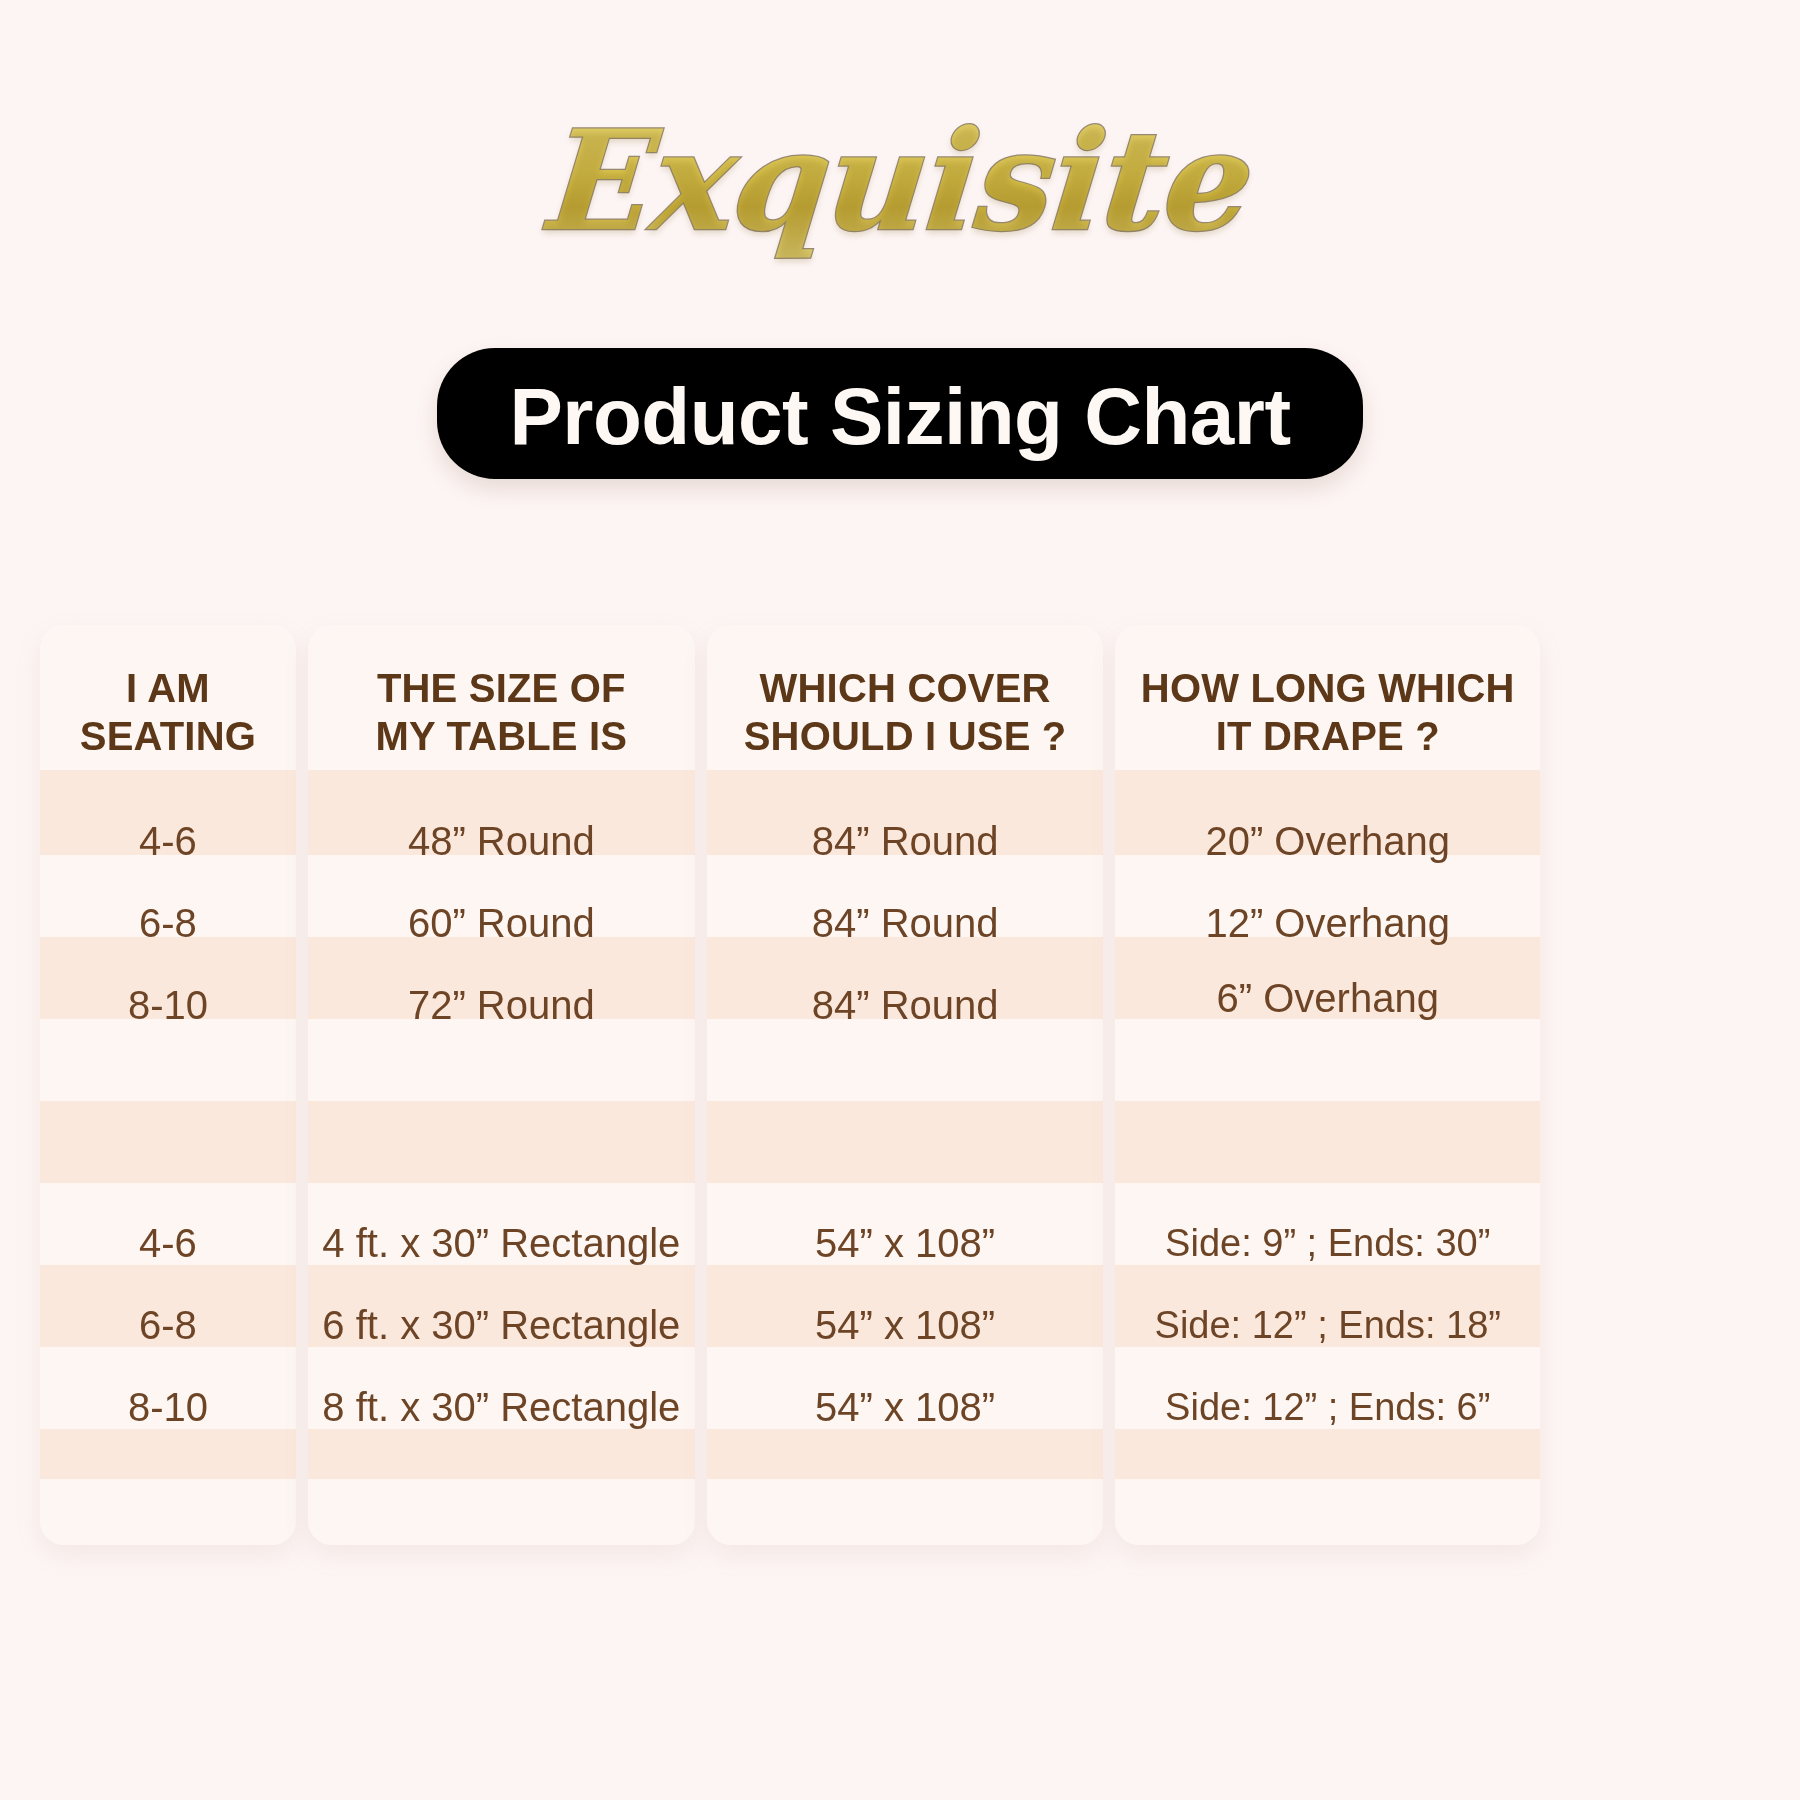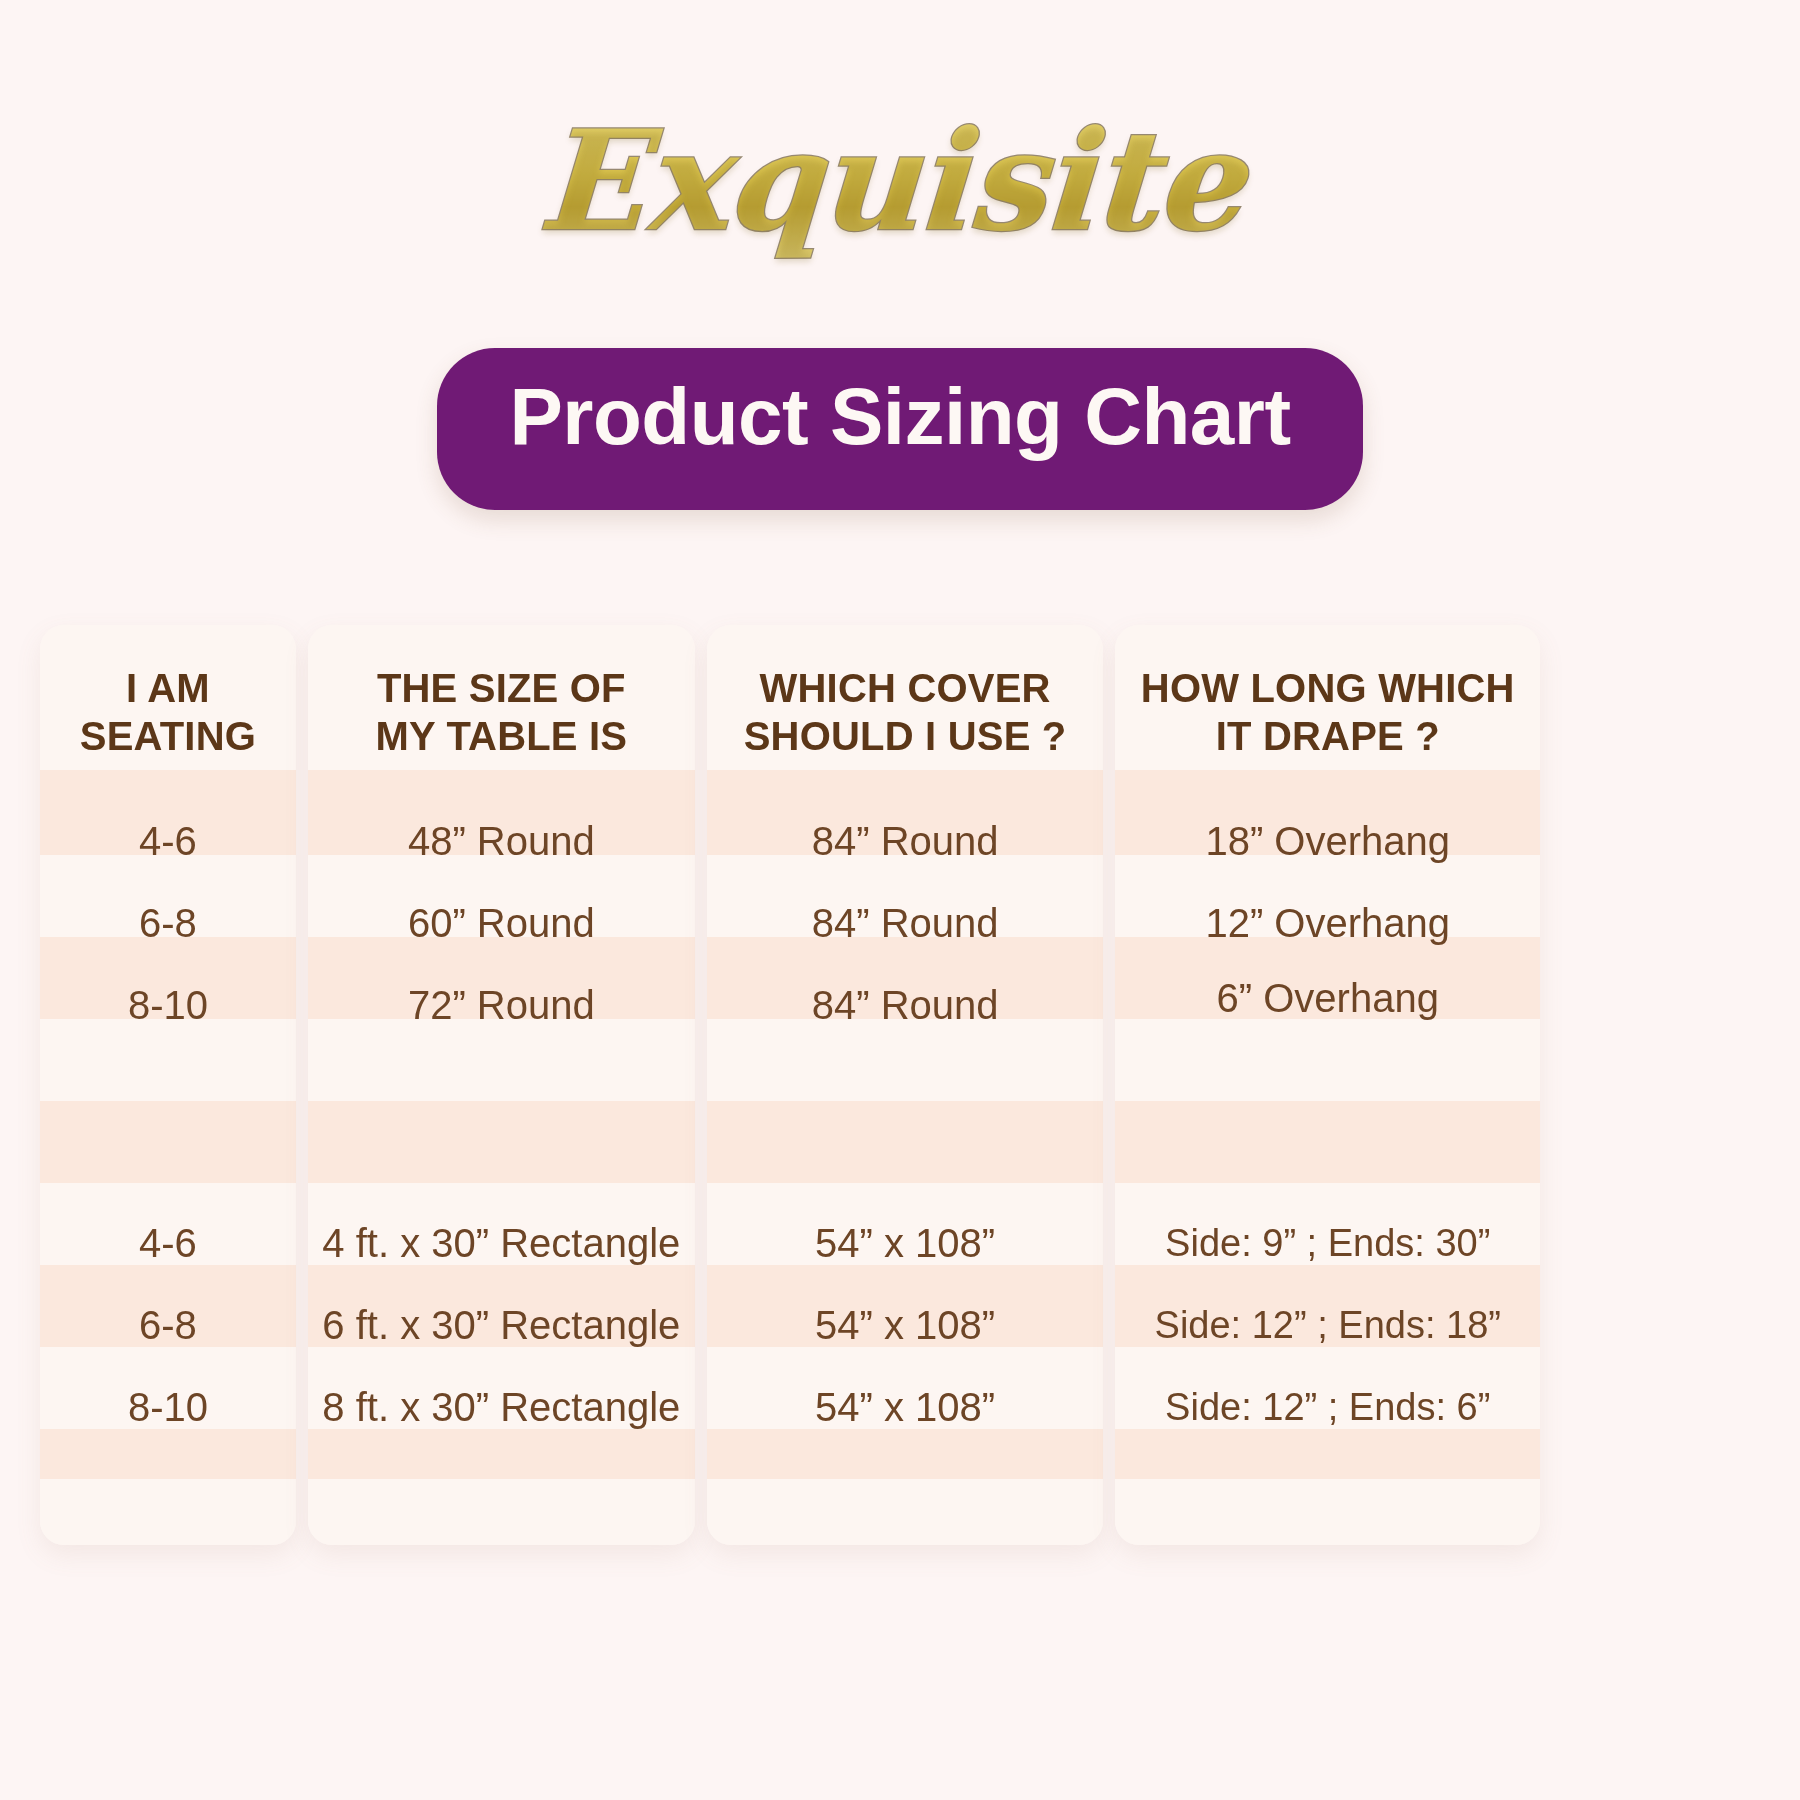--- a/index.html
+++ b/index.html
@@ -62,24 +62,24 @@
   
   .title-row {
     position: absolute;
     top: 348px;
     left: 0;
     width: 1800px;
     display: flex;
     justify-content: center;
   }
   .title-pill {
-    background: #701a75;
+    background: #000000;
     color: #fdf8f4;
     border-radius: 58px;
-    padding: 26px 72px 50px 72px;
+    padding: 26px 72px 19px 72px;
     font-size: 80px;
     font-weight: 700;
     letter-spacing: -0.5px;
     line-height: 1.08;
     box-shadow: 0 10px 22px rgba(120,80,50,0.16);
     white-space: nowrap;
   }
 
   
   .table-wrap {
@@ -258,21 +258,21 @@
       <div class="stripe light" style="top:558px;height:82px"></div>
       <div class="stripe dark" style="top:640px;height:82px"></div>
       <div class="stripe light" style="top:722px;height:82px"></div>
       <div class="stripe dark" style="top:804px;height:50px"></div>
       <div class="stripe light" style="top:854px;height:66px"></div>
     </div>
     <div class="col-inner">
       <div class="cell head" style="top:0px;height:175px">
         <span><span>HOW LONG WHICH</span><br><span>IT DRAPE ?</span></span>
       </div>
-      <div class="cell body" style="top:175px;height:82px">18” Overhang</div>
+      <div class="cell body" style="top:175px;height:82px">20” Overhang</div>
       <div class="cell body" style="top:257px;height:82px">12” Overhang</div>
       <div class="cell body" style="top:332px;height:82px">6” Overhang</div>
       <div class="cell body" style="top:421px;height:156px"></div>
       <div class="cell body small" style="top:577px;height:82px">Side: 9” ; Ends: 30”</div>
       <div class="cell body small" style="top:659px;height:82px">Side: 12” ; Ends: 18”</div>
       <div class="cell body small" style="top:741px;height:82px">Side: 12” ; Ends: 6”</div>
     </div>
   </div>
 
 </div>

